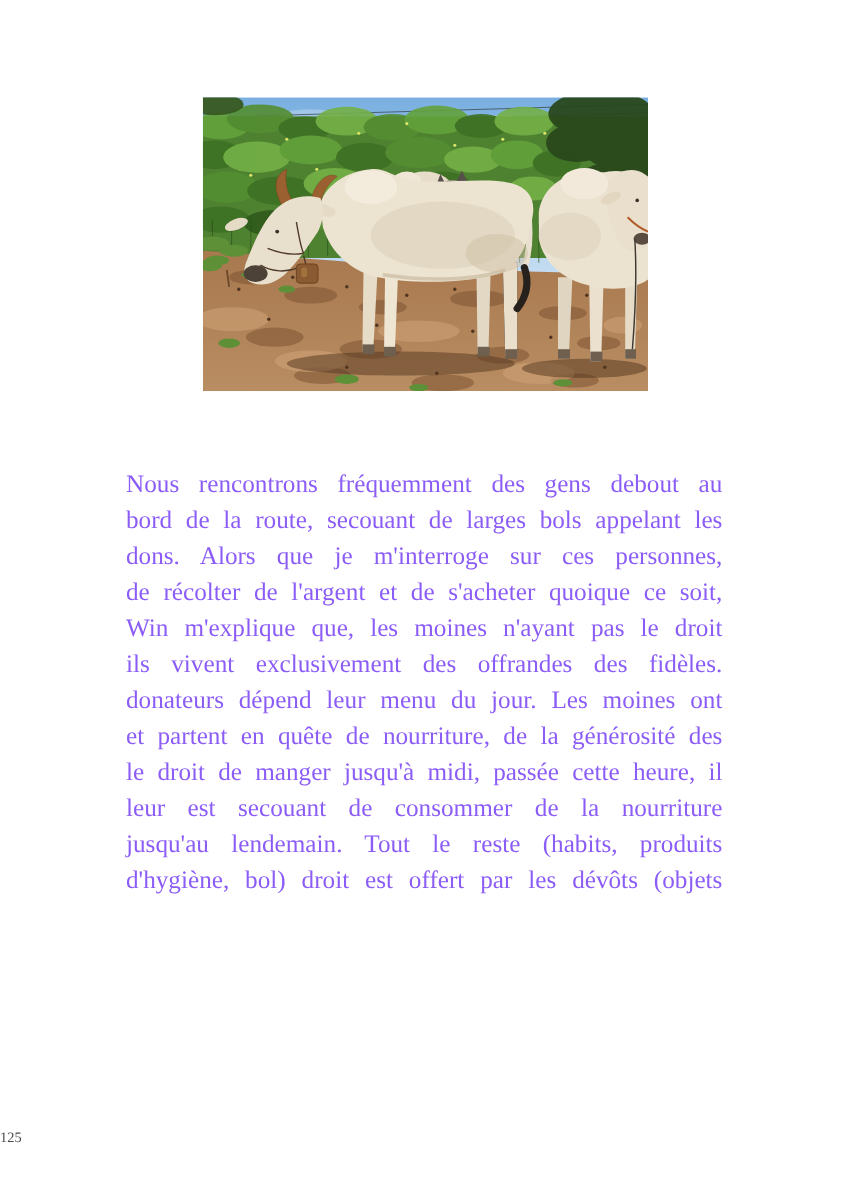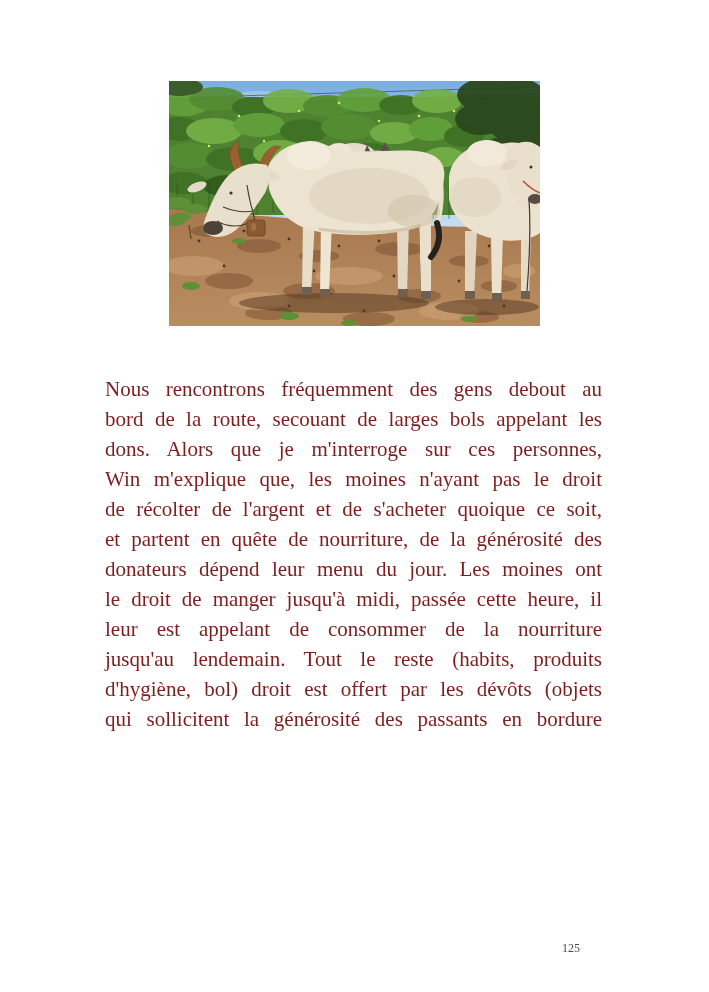--- a/index.html
+++ b/index.html
@@ -20,39 +20,39 @@
     left: 169px;
     top: 81px;
     width: 371px;
     height: 245px;
     overflow: hidden;
   }
   .photo svg { display: block; }
   .textblock {
     position: absolute;
     left: 105px;
-    top: 374px;
+    top: 388px;
     width: 497px;
     font-size: 21px;
     line-height: 30px;
-    color: #7f1d1d;
+    color: #8b5cf6;
   }
   .jline {
     text-align: justify;
     text-align-last: justify;
   }
   .jline.last {
     text-align-last: left;
   }
   .pagenum {
     position: absolute;
     left: 0;
     top: 941px;
     width: 580px;
-    text-align: right;
+    text-align: left;
     font-size: 12px;
     line-height: 14px;
     color: #4c4c4c;
   }
 </style>
 </head>
 <body>
 
 <div class="page">
 
@@ -289,26 +289,26 @@
         <rect x="78" y="139" width="18" height="16" rx="3" fill="#8a5a32" stroke="#6b421f" stroke-width="0.8"></rect>
         <rect x="82" y="142" width="5" height="8" rx="2" fill="#a8783f" opacity="0.8"></rect>
       </g>
     </svg>
   </figure>
 
   <div class="textblock">
     <div class="jline">Nous rencontrons fréquemment des gens debout au</div>
     <div class="jline">bord de la route, secouant de larges bols appelant les</div>
     <div class="jline">dons. Alors que je m'interroge sur ces personnes,</div>
+    <div class="jline">de récolter de l'argent et de s'acheter quoique ce soit,</div>
     <div class="jline">Win m'explique que, les moines n'ayant pas le droit</div>
-    <div class="jline">de récolter de l'argent et de s'acheter quoique ce soit,</div>
+    <div class="jline">ils vivent exclusivement des offrandes des fidèles.</div>
+    <div class="jline">donateurs dépend leur menu du jour. Les moines ont</div>
     <div class="jline">et partent en quête de nourriture, de la générosité des</div>
-    <div class="jline">donateurs dépend leur menu du jour. Les moines ont</div>
     <div class="jline">le droit de manger jusqu'à midi, passée cette heure, il</div>
-    <div class="jline">leur est appelant de consommer de la nourriture</div>
+    <div class="jline">leur est secouant de consommer de la nourriture</div>
     <div class="jline">jusqu'au lendemain. Tout le reste (habits, produits</div>
     <div class="jline">d'hygiène, bol) droit est offert par les dévôts (objets</div>
-    <div class="jline">qui sollicitent la générosité des passants en bordure</div>
   </div>
 
   <div class="pagenum">125</div>
 
 </div>
 
 </body></html>

